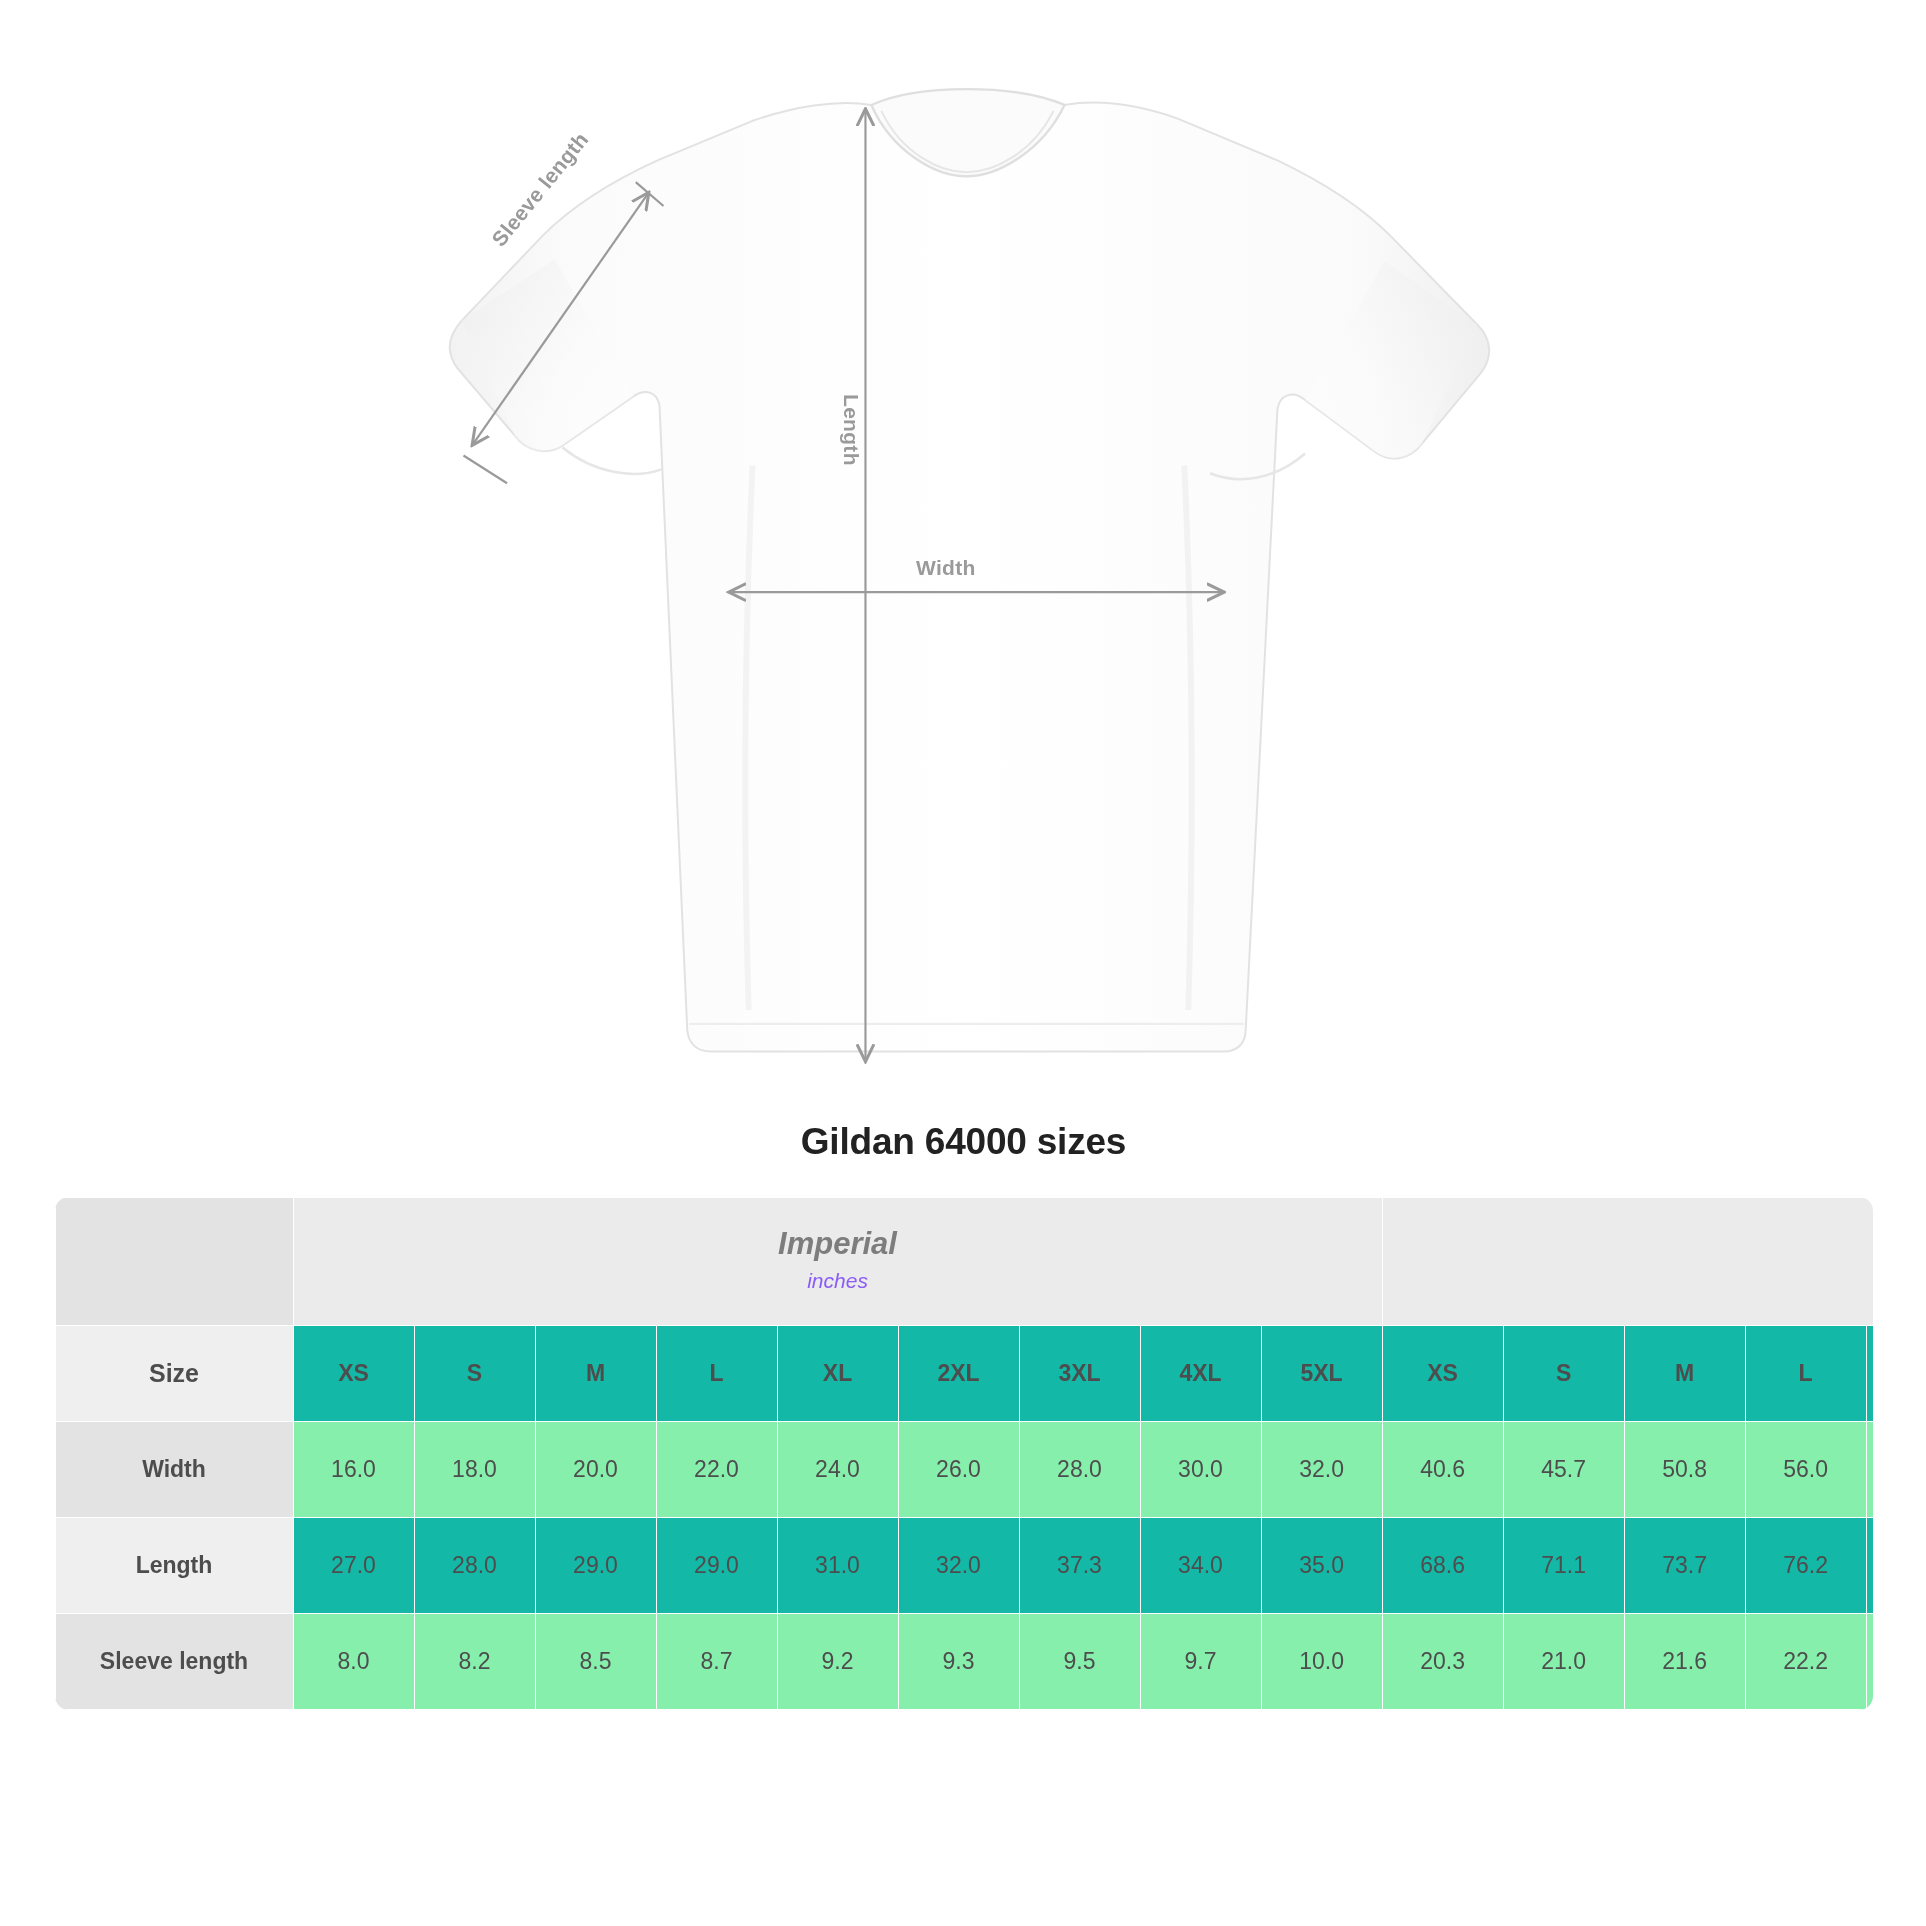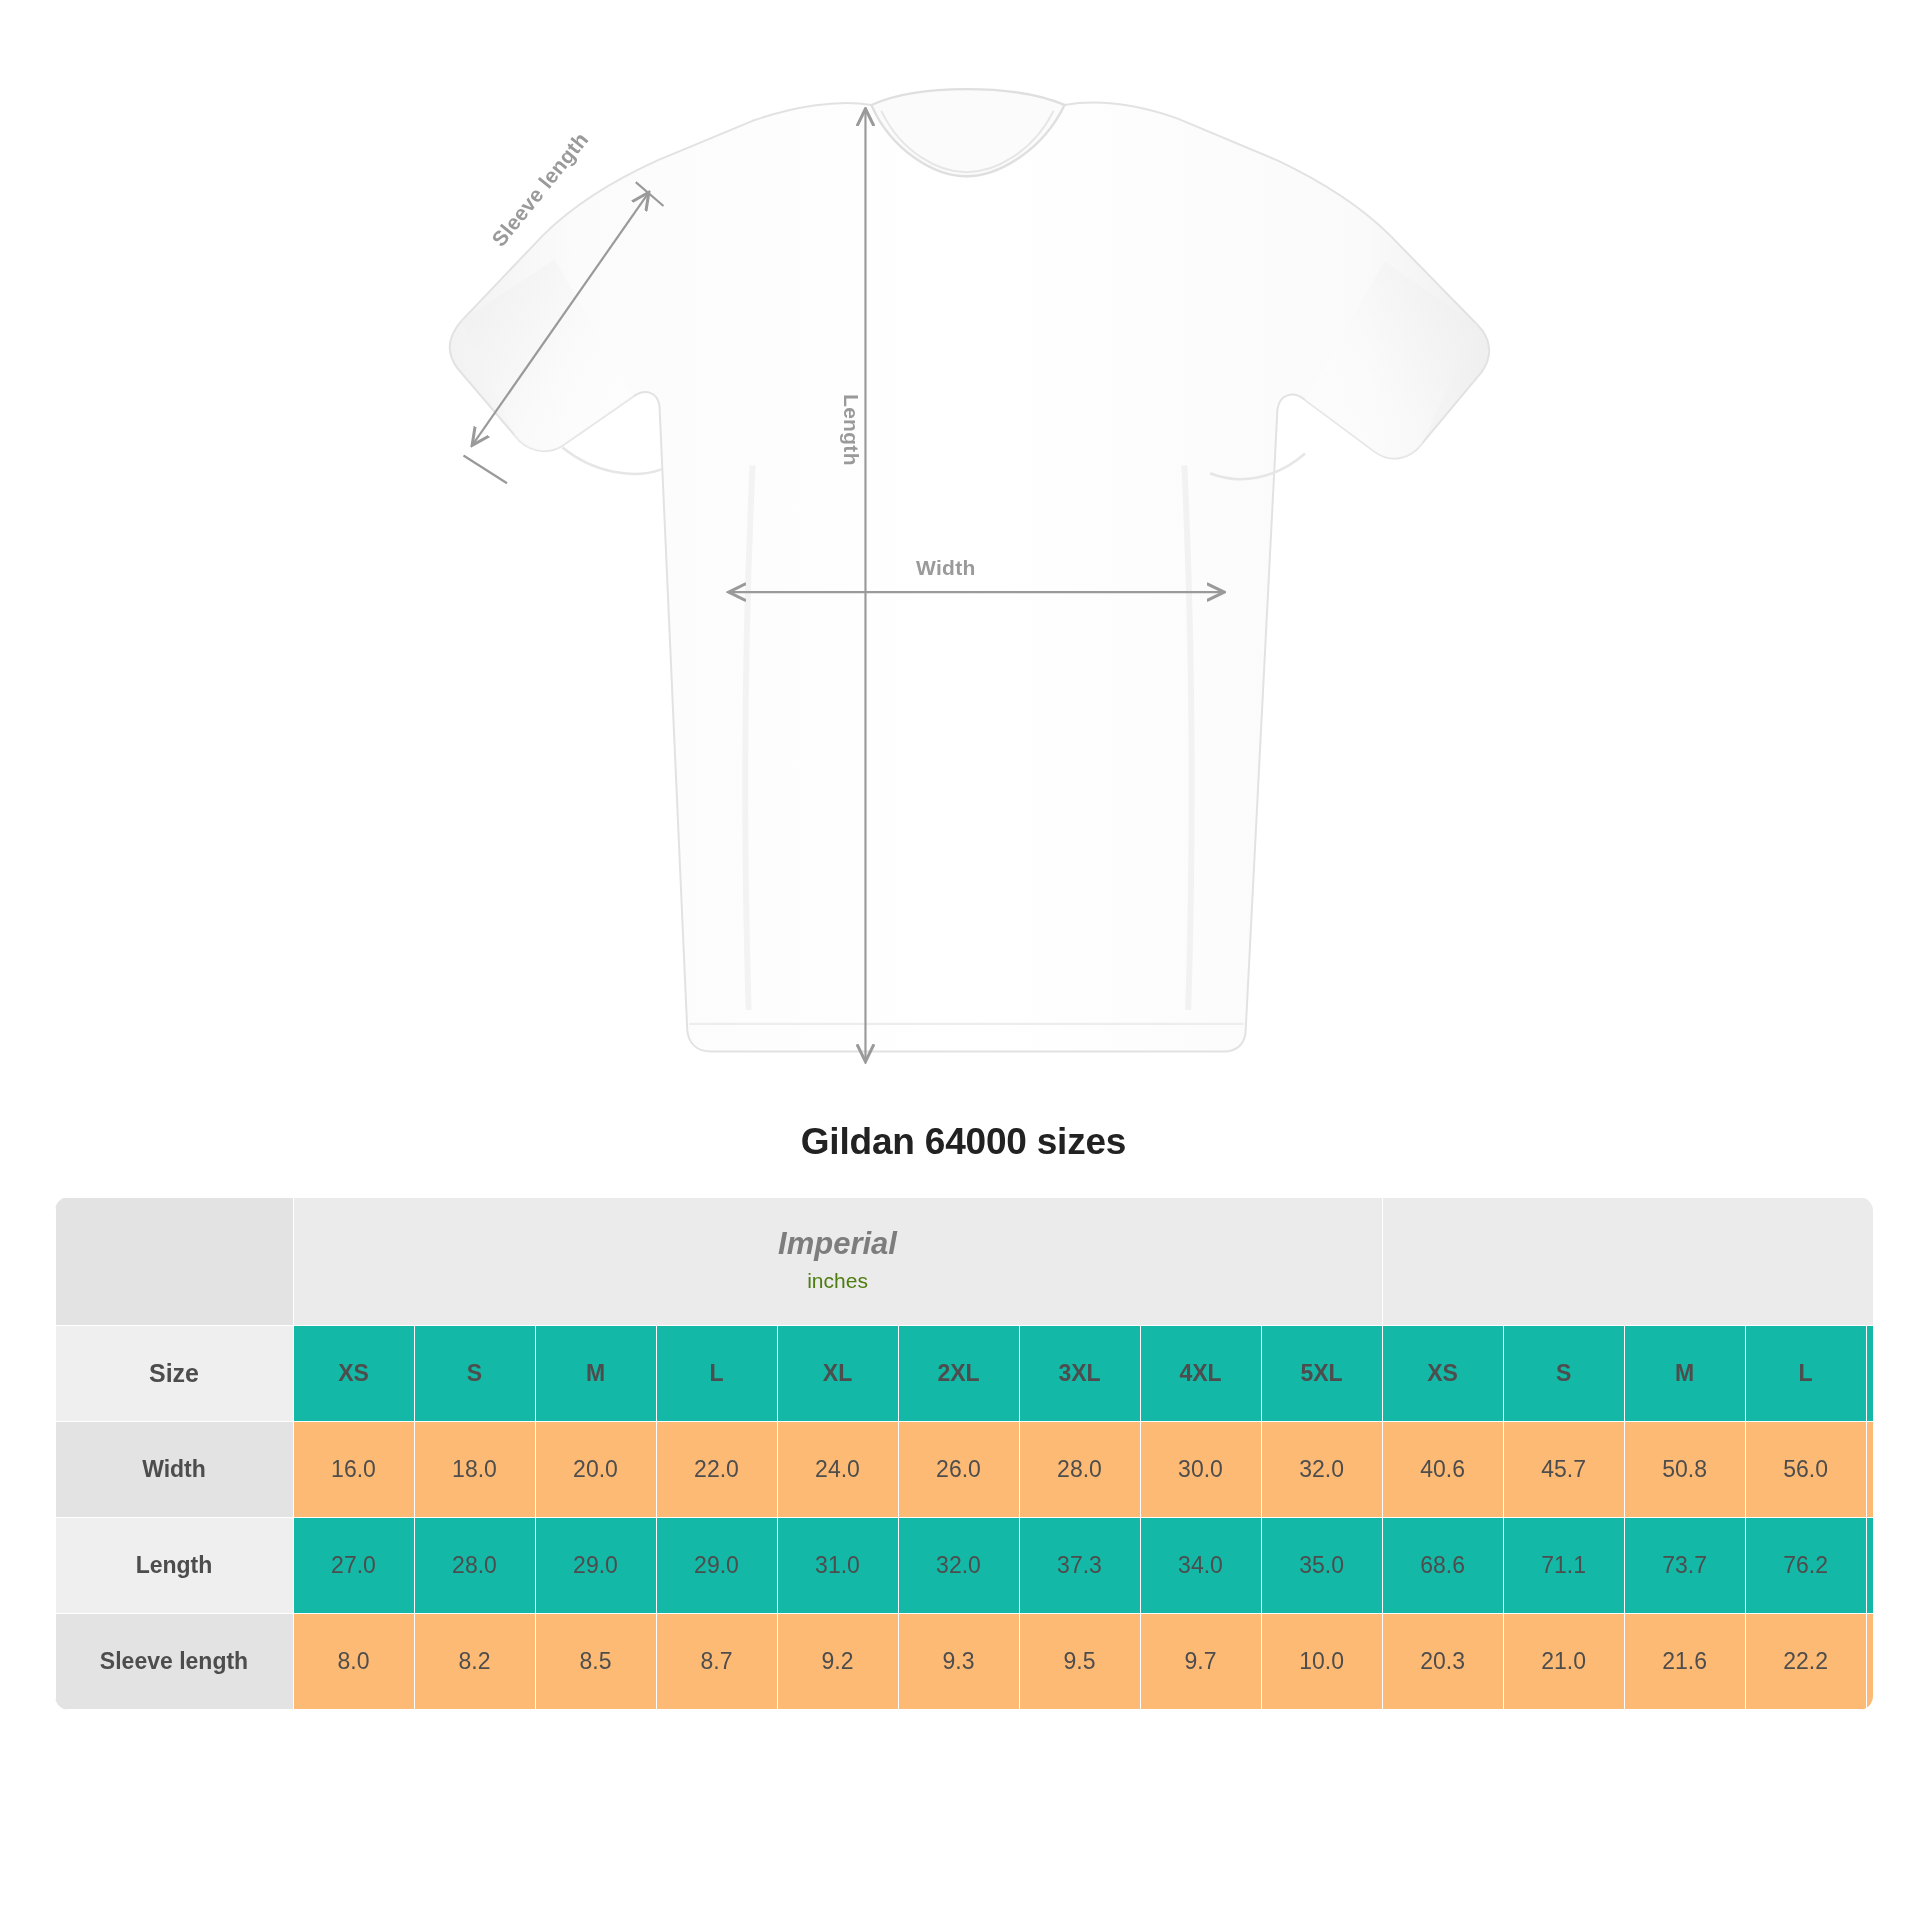--- a/index.html
+++ b/index.html
@@ -102,38 +102,39 @@
   }
   .unit-name {
     font-size: 31px;
     font-weight: bold;
     font-style: italic;
     color: #7d7d7d;
     line-height: 1.25;
   }
   .unit-sub {
     font-size: 21px;
-    color: #4d7c0f;
+    font-style: italic;
+    color: #8b5cf6;
     line-height: 1.6;
   }
   .hdr td {
     background: #14b8a6;
     height: 95px;
     font-weight: bold;
     color: #666666;
     font-size: 24px;
   }
   .hdr td.rowhead {
     font-size: 25px;
   }
   .datarow td {
     height: 95px;
     font-size: 24px;
   }
-  .datarow.alt td { background: #fdba74; }
+  .datarow.alt td { background: #86efac; }
   .datarow.plain td { background: #14b8a6; }
   td.rowhead {
     font-weight: bold;
     color: #5a5a5a;
     font-size: 25px;
   }
   .datarow.alt td.rowhead { background: #e3e3e3; }
   .datarow.plain td.rowhead { background: #efefef; }
   .hdr td.rowhead { background: #efefef; }
   .unitrow td.rowhead { background: #e3e3e3; }

